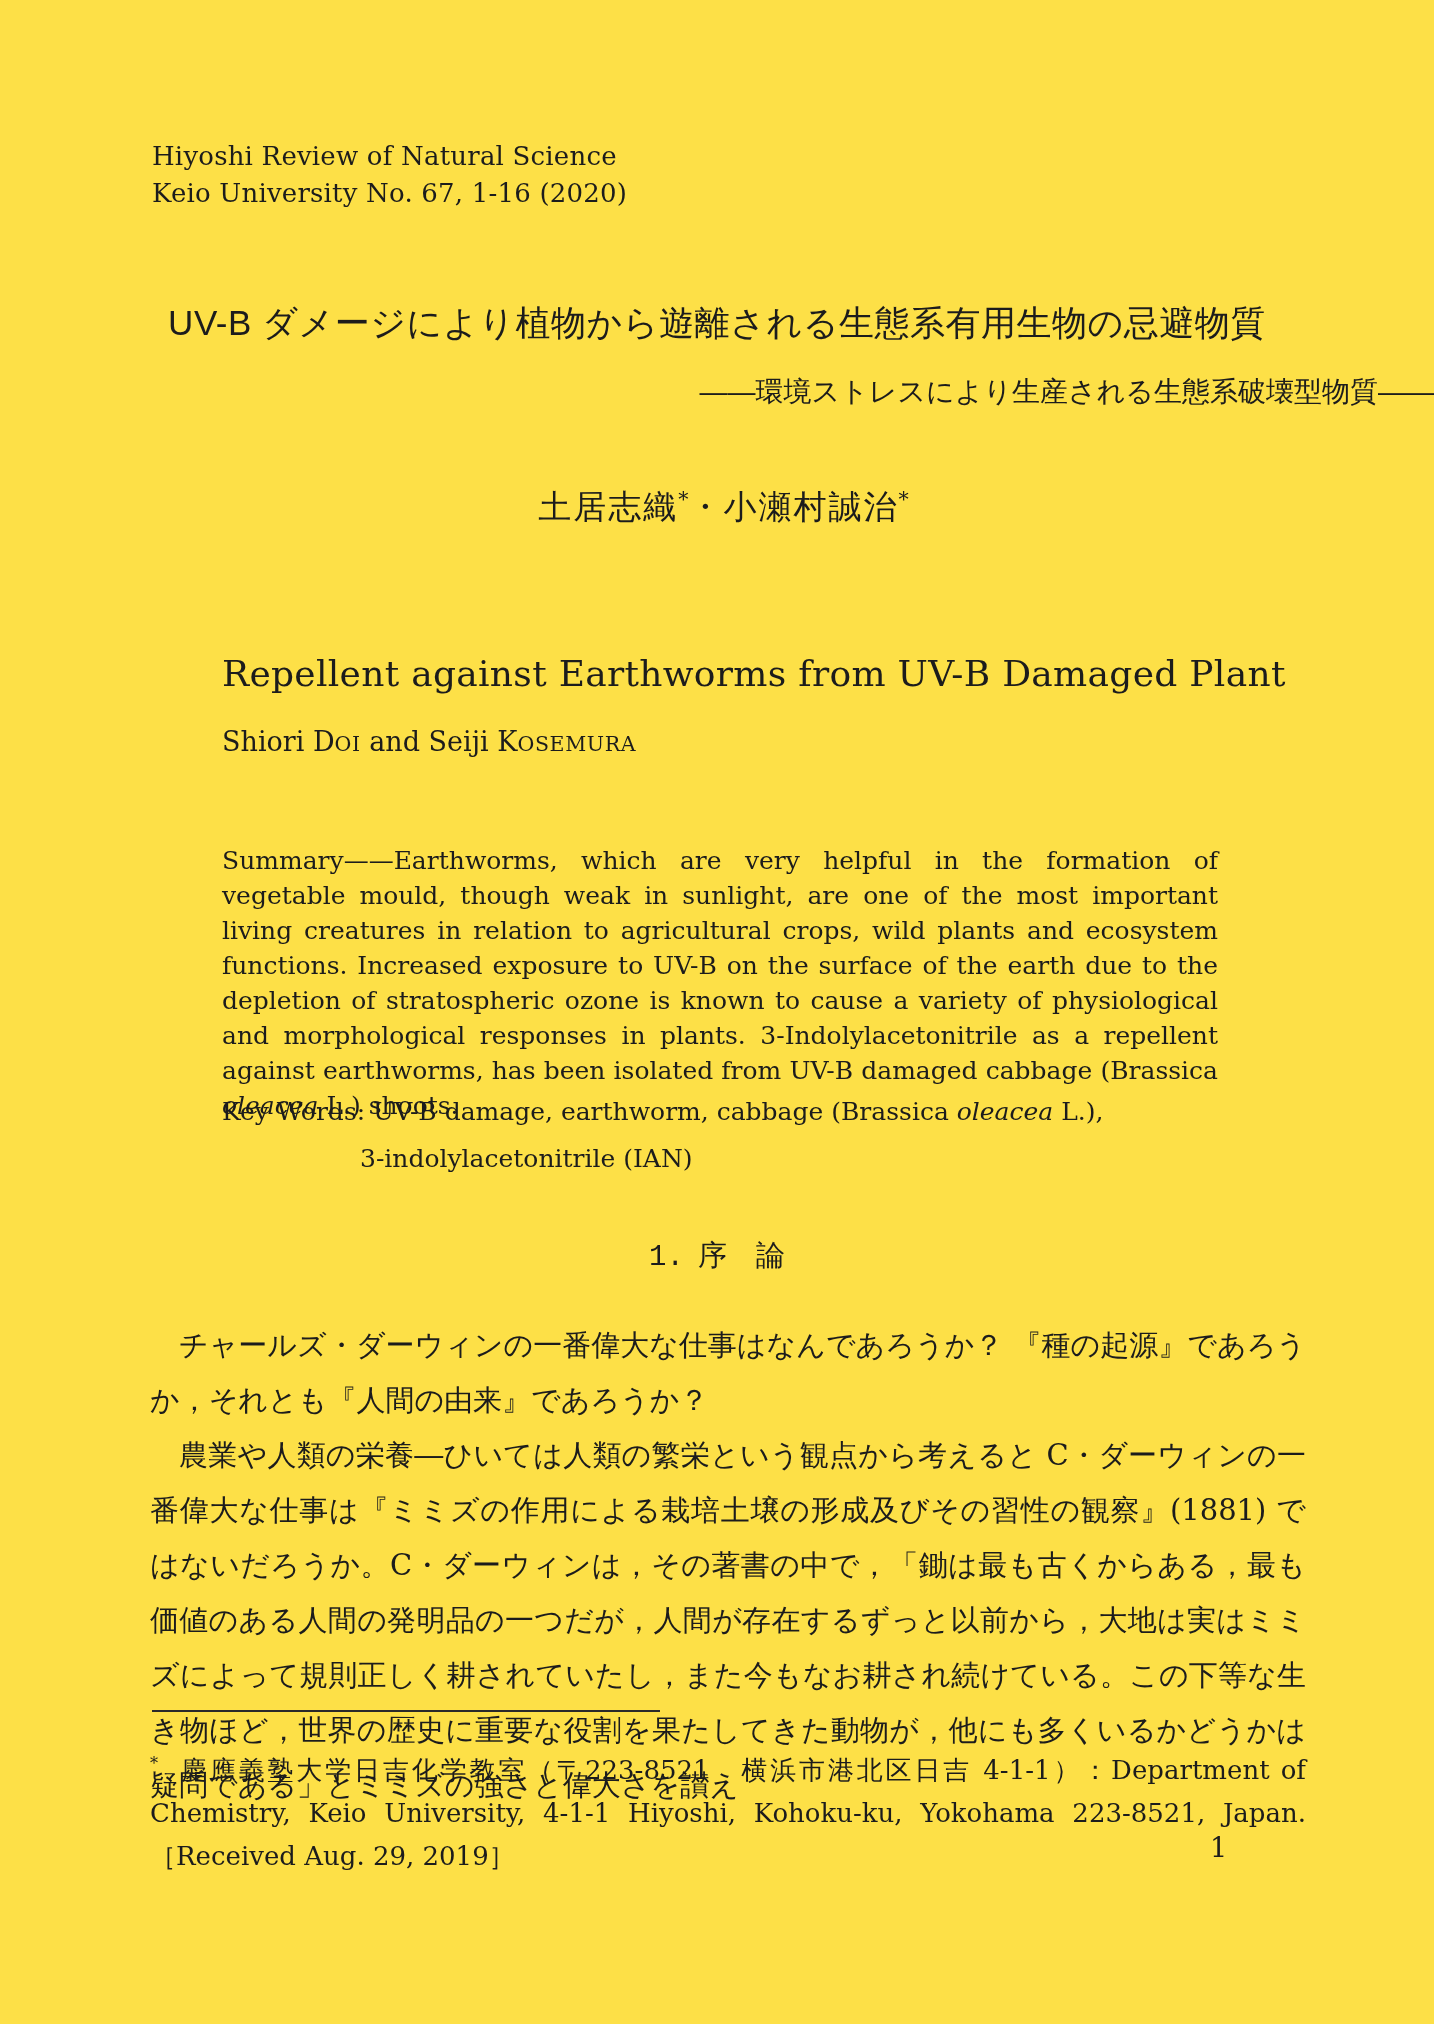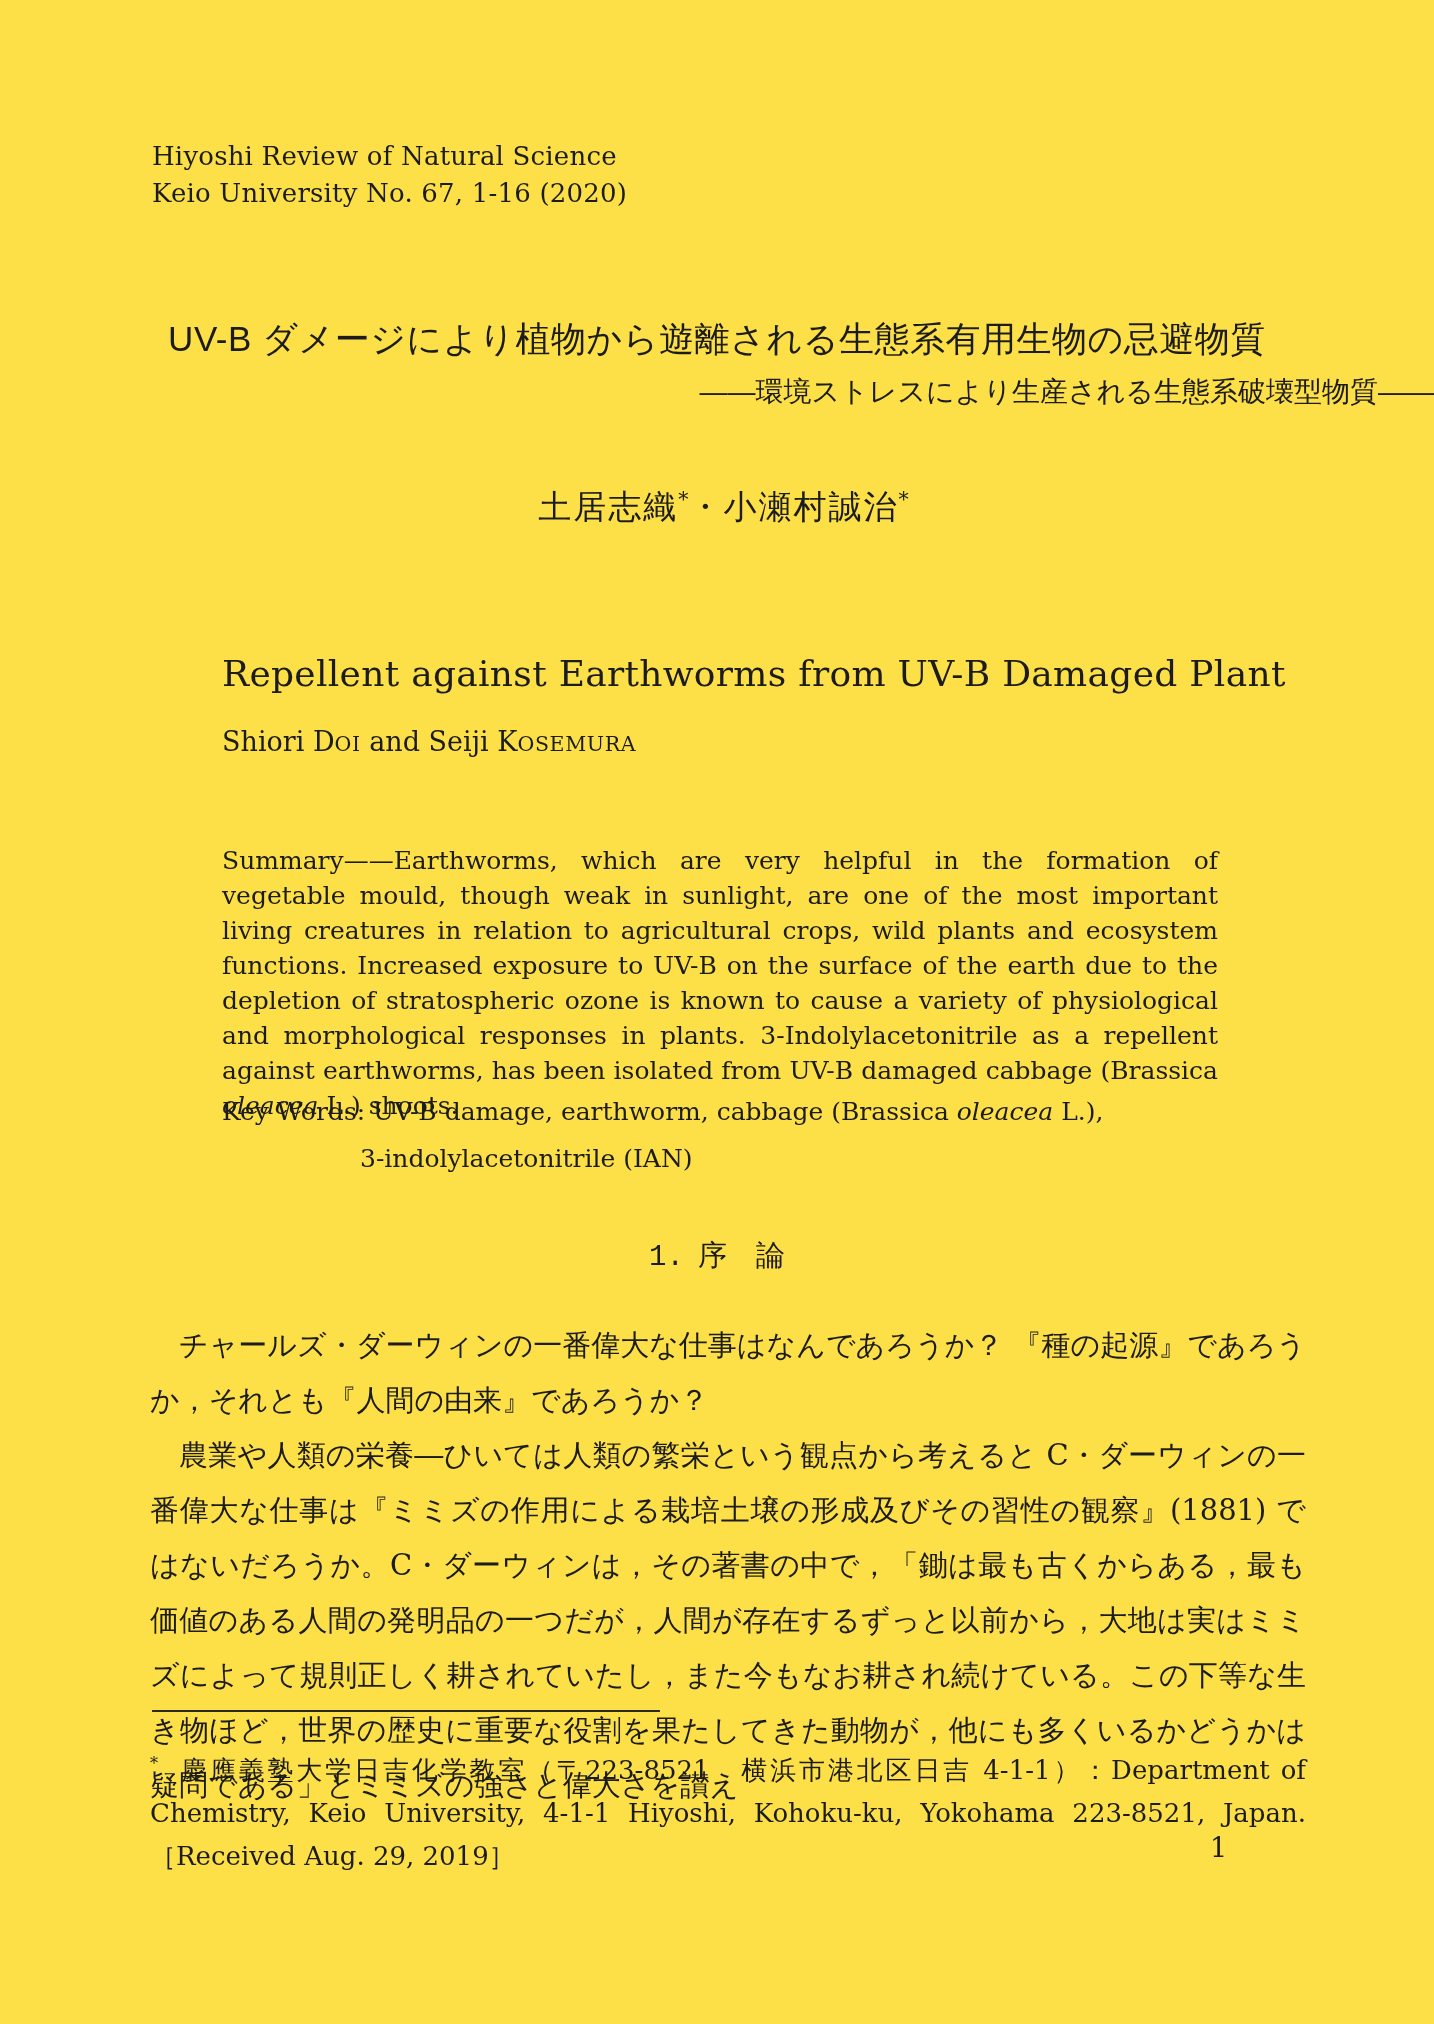--- a/index.html
+++ b/index.html
@@ -14,21 +14,21 @@
     width: 1434px; height: 2024px;
     background: #fde047;
     overflow: hidden;
   }
   .journal-header {
     position: absolute; top: 138px; left: 152px;
     font-size: 26px; line-height: 37px;
     letter-spacing: 0.2px;
   }
   .title-ja {
-    position: absolute; top: 316px; left: 0; width: 100%;
+    position: absolute; top: 300px; left: 0; width: 100%;
     text-align: center;
     font-family: "Liberation Sans", "DejaVu Sans", sans-serif;
     font-weight: 500;
     font-size: 35px; letter-spacing: 0.5px;
   }
   .subtitle-ja {
     position: absolute; top: 373px; left: 0; width: 100%;
     text-align: right;
     font-family: "Liberation Sans", "DejaVu Sans", sans-serif;
     font-weight: 400;

